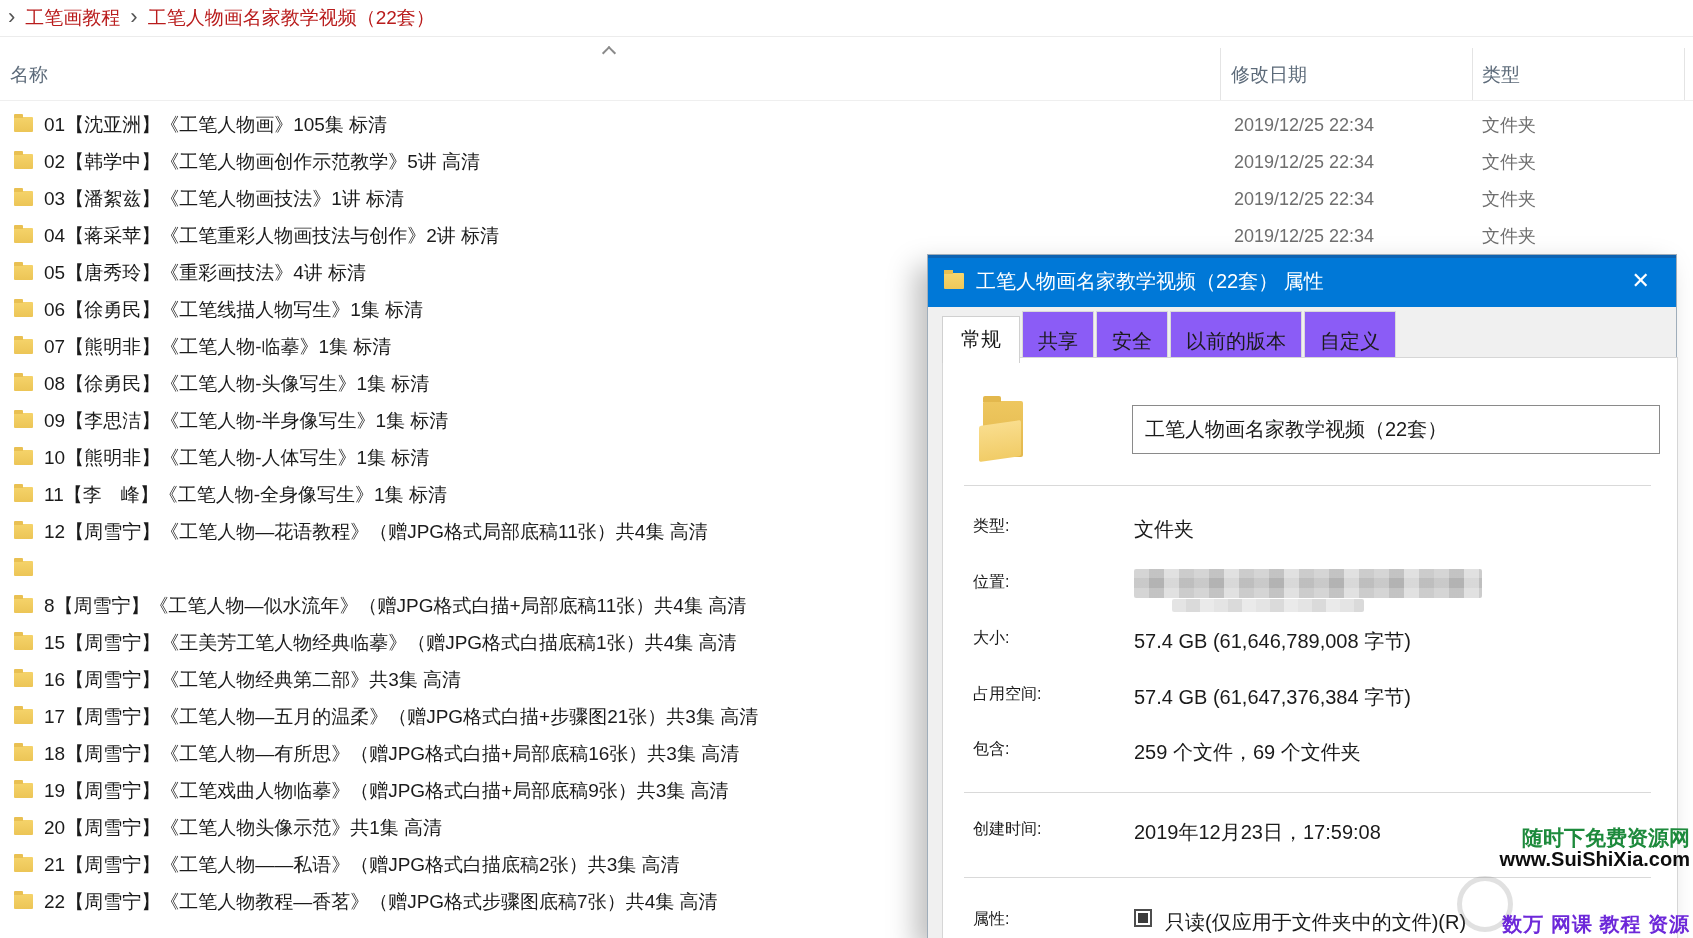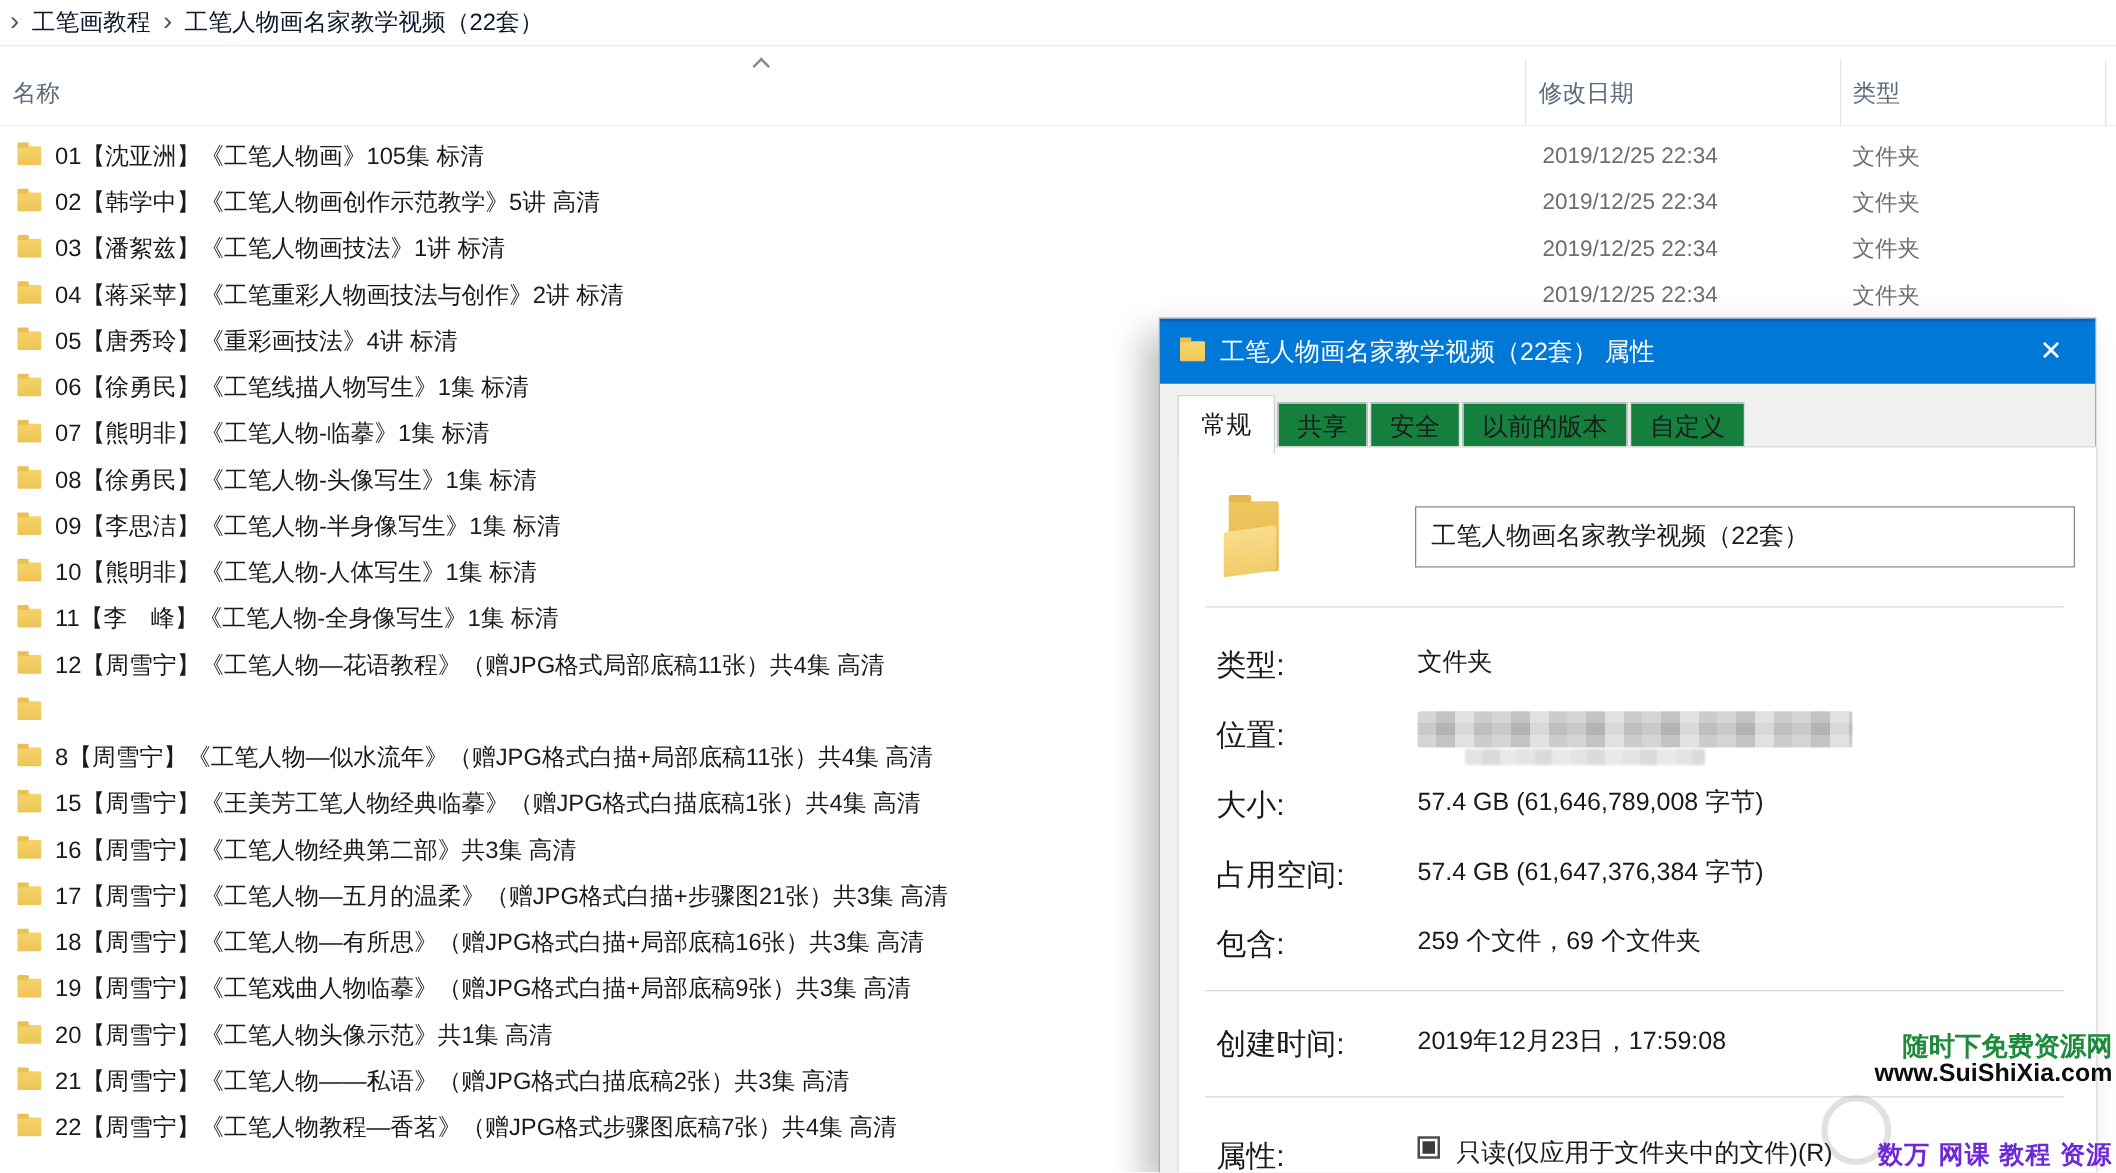--- a/index.html
+++ b/index.html
@@ -4,21 +4,21 @@
 <style>
   * { margin:0; padding:0; box-sizing:border-box; }
   html,body { background:#ffffff; }
   body { font-family:"Liberation Sans","DejaVu Sans",sans-serif; }
   .screen { position:relative; width:1693px; height:938px; background:#fff; overflow:hidden; }
 
   
   .crumb-bar { position:absolute; left:0; top:0; width:100%; height:37px;
     border-bottom:1px solid #ececec; background:#fff; display:flex; align-items:center; padding-left:8px; }
   .crumb-chev { color:#555; font-size:22px; line-height:1; margin:0 10px 3px 0; }
-  .crumb-item { font-size:19px; color:#0f172a; margin-right:10px; white-space:nowrap; cursor:default; }
+  .crumb-item { font-size:19px; color:#b91c1c; margin-right:10px; white-space:nowrap; cursor:default; }
 
   
   .hdr-band { position:absolute; left:0; top:38px; width:100%; height:63px; border-bottom:1px solid #efefef; background:#fff; }
   .sort-caret { position:absolute; left:604px; top:10px; width:10px; height:10px;
     border-left:2px solid #8a8a8a; border-top:2px solid #8a8a8a; transform:rotate(45deg); }
   .hdr-cell { position:absolute; top:24px; font-size:19px; color:#5d6b7a; white-space:nowrap; cursor:default; }
   .hdr-name { left:10px; } .hdr-mod { left:1231px; } .hdr-type { left:1482px; }
   .hdr-sep { position:absolute; top:10px; height:52px; border-left:1px solid #e4e4e4; }
 
   
@@ -40,43 +40,43 @@
   .titlebar { position:absolute; left:0; top:0; right:0; height:52px;
     background:linear-gradient(180deg,#0d63b2 0 3px,#0078d7 3px); color:#fff;
     display:flex; align-items:center; padding-left:16px; }
   .tb-fico { position:relative; width:20px; height:16px; margin-right:12px;
     background:linear-gradient(180deg,#f6d66e,#eec85a); border-radius:1px; flex:0 0 auto; }
   .tb-fico::before { content:""; position:absolute; left:0; top:-3px; width:9px; height:4px; background:#e9c052; }
   .tb-title { font-size:20px; white-space:nowrap; }
   .tb-close { position:absolute; right:26px; top:13px; font-size:22px; color:#fff; cursor:default; }
 
   .tabstrip { position:absolute; left:14px; top:12px; display:flex; align-items:flex-end; height:44px; }
-  .tab { position:relative; font-size:20px; color:#1b1b1b; background:#15803d;
-    border:1px solid #d9d9d9; border-bottom:none; padding:5px 15px 8px; margin-right:2px; cursor:default; }
+  .tab { position:relative; font-size:20px; color:#1b1b1b; background:#8b5cf6;
+    border:1px solid #d9d9d9; border-bottom:none; padding:16px 15px 8px; margin-right:2px; cursor:default; }
   .tab.active { background:#fff; padding:9px 18px 10px; z-index:3; border-color:#d0d0d0; }
   .tabwrap { position:absolute; left:0; top:52px; right:0; height:50px; }
 
   .page { position:absolute; left:14px; top:102px; right:-2px; bottom:-2px;
     background:#fff; border:1px solid #d6d6d6; }
 
   .big-folder { position:absolute; left:34px; top:39px; width:56px; height:64px; }
   .big-folder .back { position:absolute; left:6px; top:4px; width:40px; height:56px;
     background:linear-gradient(180deg,#eec75f,#e3b84d); border-radius:2px; }
   .big-folder .back::before { content:""; position:absolute; left:0; top:-5px; width:18px; height:6px;
     background:#e3b84d; border-radius:2px 2px 0 0; }
   .big-folder .front { position:absolute; left:2px; top:26px; width:42px; height:36px;
     background:linear-gradient(180deg,#f9dd8d,#f1cc67); transform:skewY(-8deg); border-radius:2px; }
 
   .name-field { position:absolute; left:189px; top:47px; width:528px; height:49px;
     background:#fff; border:1px solid #8a8a8a; font-size:20px; color:#1b1b1b;
     line-height:47px; padding:0 12px; white-space:nowrap; overflow:hidden; }
 
   .pg-sep { position:absolute; left:21px; right:26px; border-top:1px solid #d9d9d9; }
 
-  .prow-label { position:absolute; left:30px; font-size:24px; color:#1a1a1a; white-space:nowrap; }
+  .prow-label { position:absolute; left:30px; font-size:16px; color:#1a1a1a; white-space:nowrap; }
   .prow-value { position:absolute; left:191px; font-size:20px; color:#1a1a1a; white-space:nowrap; }
 
   .mosaic { position:absolute; left:191px; width:348px; height:29px; border-radius:2px;
     background-image:
       repeating-linear-gradient(90deg, rgba(190,190,190,.9) 0 15px, rgba(160,160,160,.9) 15px 30px,
         rgba(210,210,210,.9) 30px 45px, rgba(175,175,175,.9) 45px 60px),
       repeating-linear-gradient(0deg, rgba(200,200,200,.6) 0 10px, rgba(165,165,165,.6) 10px 20px);
     background-blend-mode:overlay; filter:blur(.6px); }
   .mosaic-tail { position:absolute; left:229px; width:192px; height:13px; border-radius:2px; opacity:.55;
     background:repeating-linear-gradient(90deg,#cfcfcf 0 14px,#bdbdbd 14px 28px,#dadada 28px 42px); filter:blur(.7px); }

